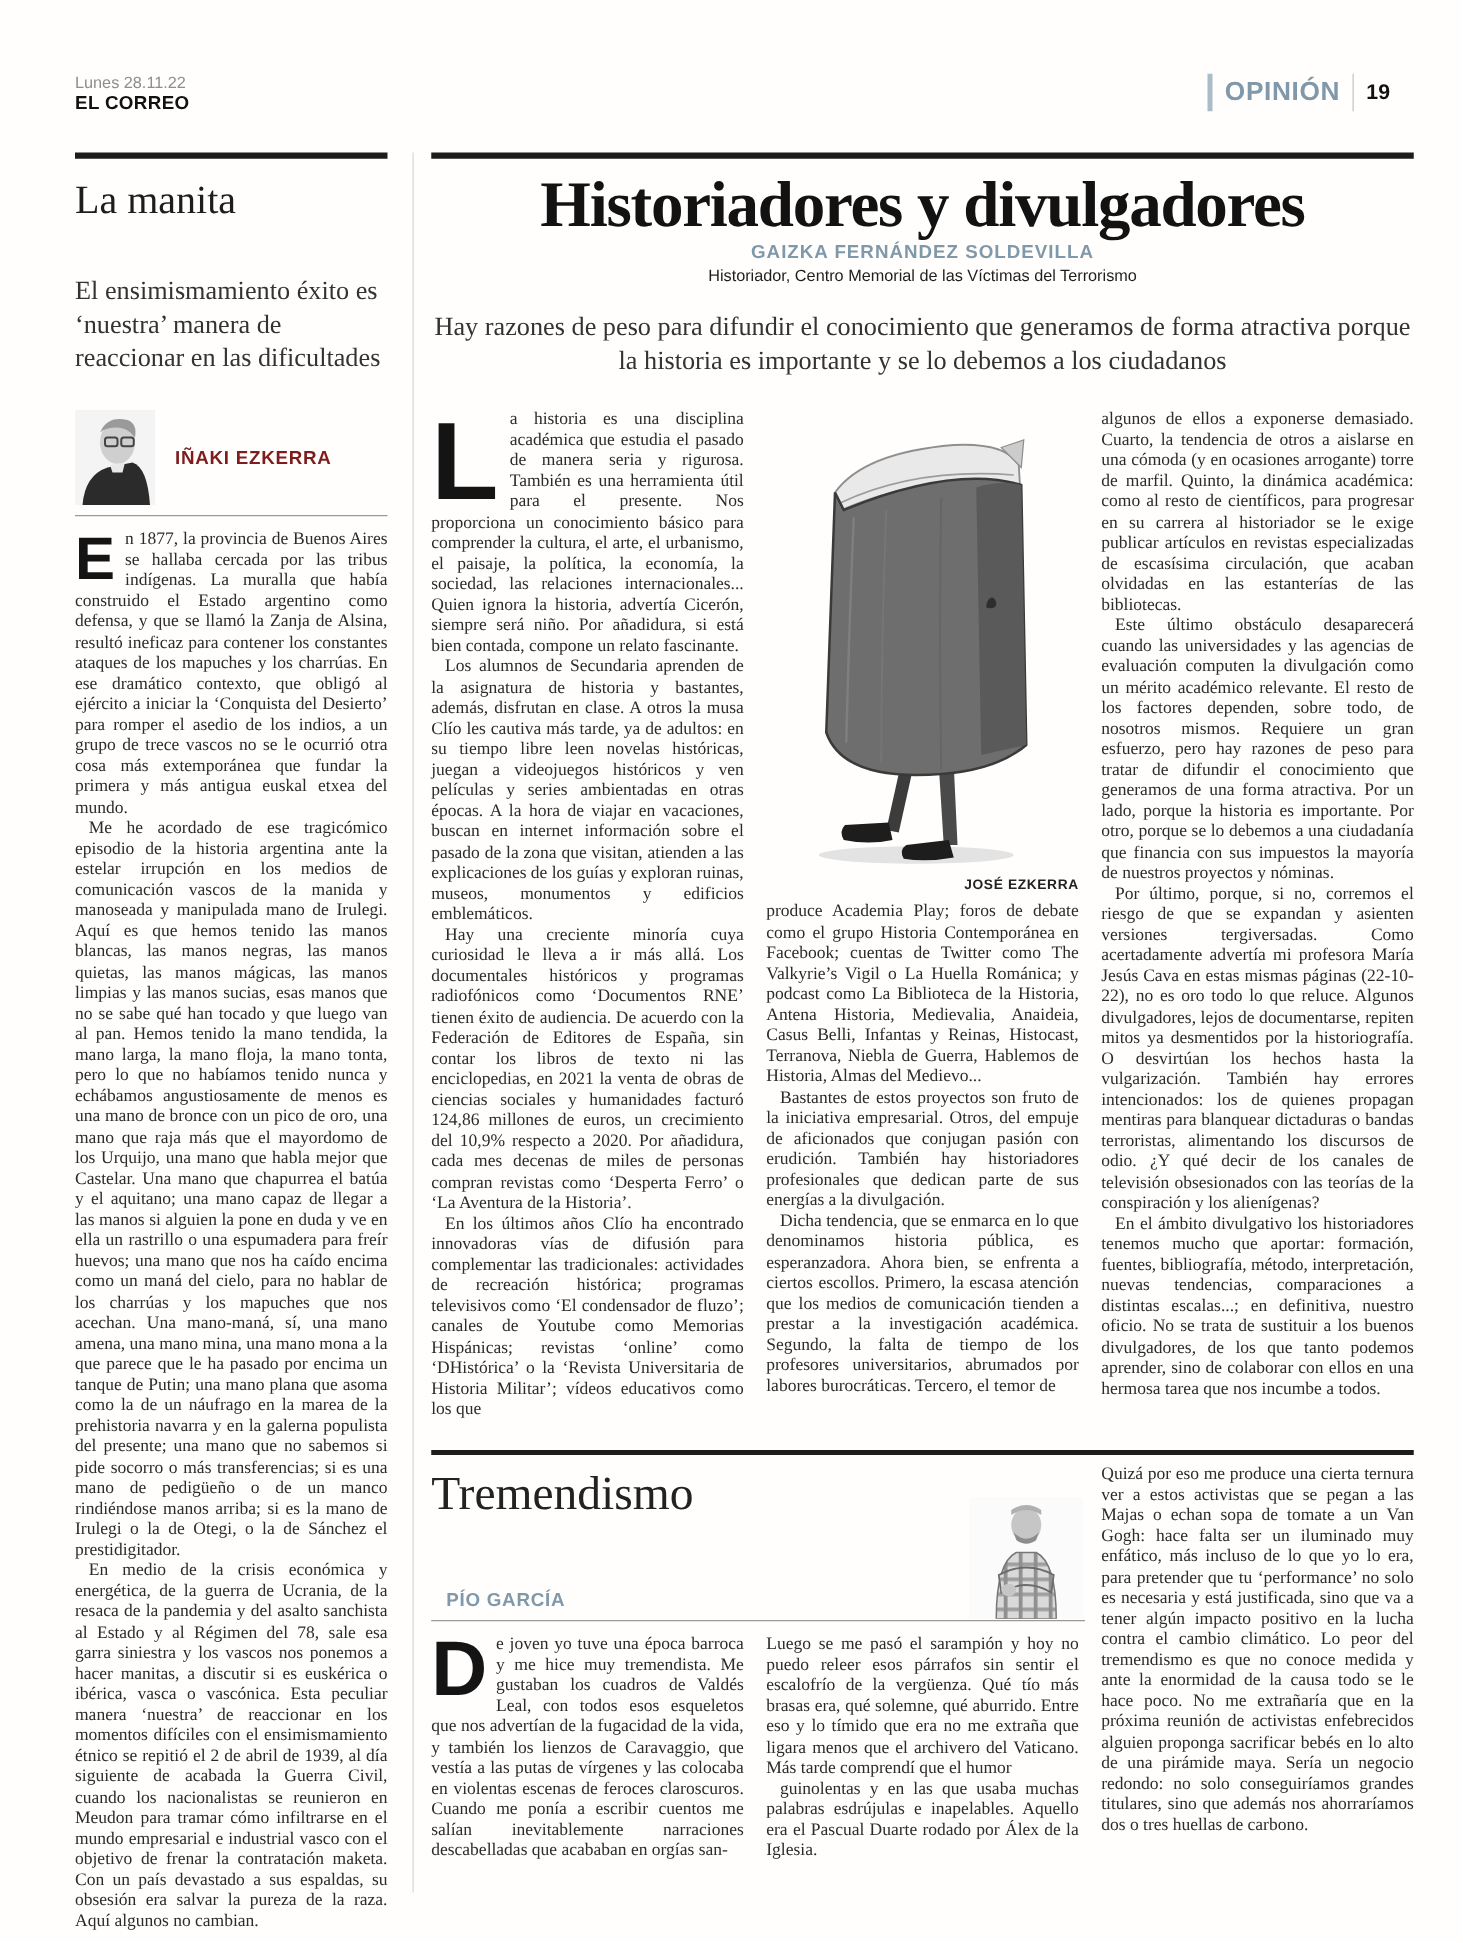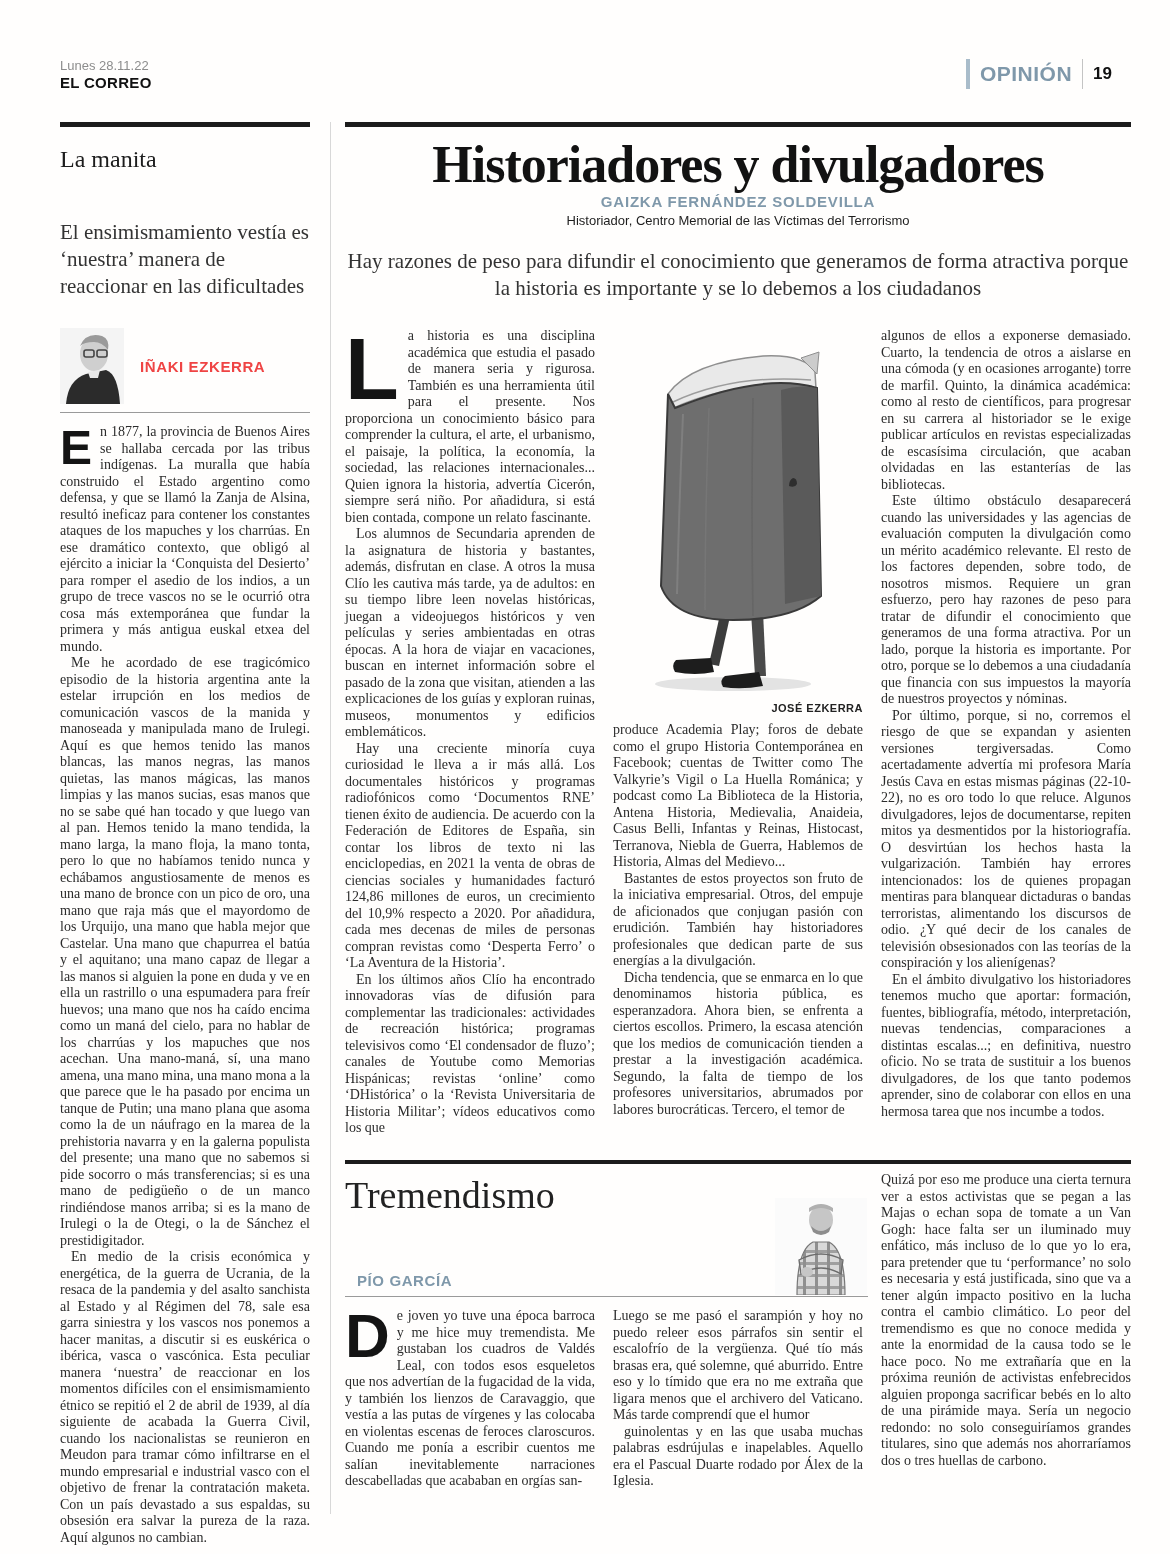--- a/index.html
+++ b/index.html
@@ -16,25 +16,25 @@
   .hdr-accentbar { width:4px; height:30px; background:#a9bcca; margin-right:10px; }
   .hdr-section { font-family:"Liberation Sans",sans-serif; font-size:21px; font-weight:900; color:#7f98aa; letter-spacing:.5px; }
   .hdr-sep { width:1px; height:30px; background:#c4c4c4; margin:0 10px; }
   .hdr-pagenum { font-family:"Liberation Sans",sans-serif; font-size:17px; font-weight:900; color:#111; }
 
   .rule-thick { height:5px; background:#1c1c1c; }
   .vert-divider { position:absolute; left:330px; top:122px; width:1px; height:1392px; background:#d8d8d8; }
 
   
   .leftcol { position:absolute; left:60px; top:122px; width:250px; }
-  .left-title { font-size:24px; color:#1d1d1d; margin-top:12px; line-height:40px; }
+  .left-title { font-size:32px; color:#1d1d1d; margin-top:12px; line-height:40px; }
   .left-subtitle { font-size:21px; line-height:27px; color:#333; margin-top:40px; }
   .author-row { margin-top:28px; display:flex; align-items:center; }
   .author-photo { flex:0 0 auto; }
-  .author-name { font-family:"Liberation Sans",sans-serif; font-size:15px; font-weight:900; color:#ef4444; letter-spacing:.6px; margin-left:16px; }
+  .author-name { font-family:"Liberation Sans",sans-serif; font-size:15px; font-weight:900; color:#7f1d1d; letter-spacing:.6px; margin-left:16px; }
   .rule-thin { height:1px; background:#9a9a9a; margin-top:8px; }
 
   .body-text p { font-size:14px; line-height:16.5px; text-align:justify; margin:0; color:#2b2b2b; }
   .body-text p + p { text-indent:11px; }
   .leftcol .body-text { margin-top:11px; }
 
   .dc { float:left; font-family:"Liberation Sans",sans-serif; font-weight:900; color:#141414; }
   .dc-e { font-size:48px; line-height:41px; padding:3px 8px 0 0; }
   .dc-l { font-size:88px; line-height:74px; padding:4px 9px 0 0; }
   .dc-d { font-size:62px; line-height:50px; padding:3px 7px 0 0; }
@@ -74,21 +74,21 @@
     <div class="hdr-section">OPINIÓN</div>
     <div class="hdr-sep"></div>
     <div class="hdr-pagenum">19</div>
   </div>
 
   <div class="vert-divider"></div>
 
   <div class="leftcol">
     <div class="rule-thick"></div>
     <div class="left-title">La manita</div>
-    <div class="left-subtitle">El ensimismamiento vestía es ‘nuestra’ manera de reaccionar en las dificultades</div>
+    <div class="left-subtitle">El ensimismamiento éxito es ‘nuestra’ manera de reaccionar en las dificultades</div>
     <div class="author-row">
       <svg class="author-photo" width="64" height="76" viewBox="0 0 64 76">
         <rect x="0" y="0" width="64" height="76" fill="#f4f4f4"></rect>
         <path d="M6 76 Q8 52 26 46 L46 42 Q58 46 60 76 Z" fill="#2b2b2b"></path>
         <ellipse cx="34" cy="26" rx="14" ry="17" fill="#cfcfcf"></ellipse>
         <path d="M20 18 Q26 4 42 8 Q50 11 48 22 Q42 14 34 14 Q24 14 20 18 Z" fill="#9a9a9a"></path>
         <rect x="24" y="22" width="10" height="7" rx="2" fill="none" stroke="#444" stroke-width="1.6"></rect>
         <rect x="37" y="22" width="10" height="7" rx="2" fill="none" stroke="#444" stroke-width="1.6"></rect>
         <path d="M28 44 L40 42 L38 50 L30 50 Z" fill="#e8e8e8"></path>
       </svg>

